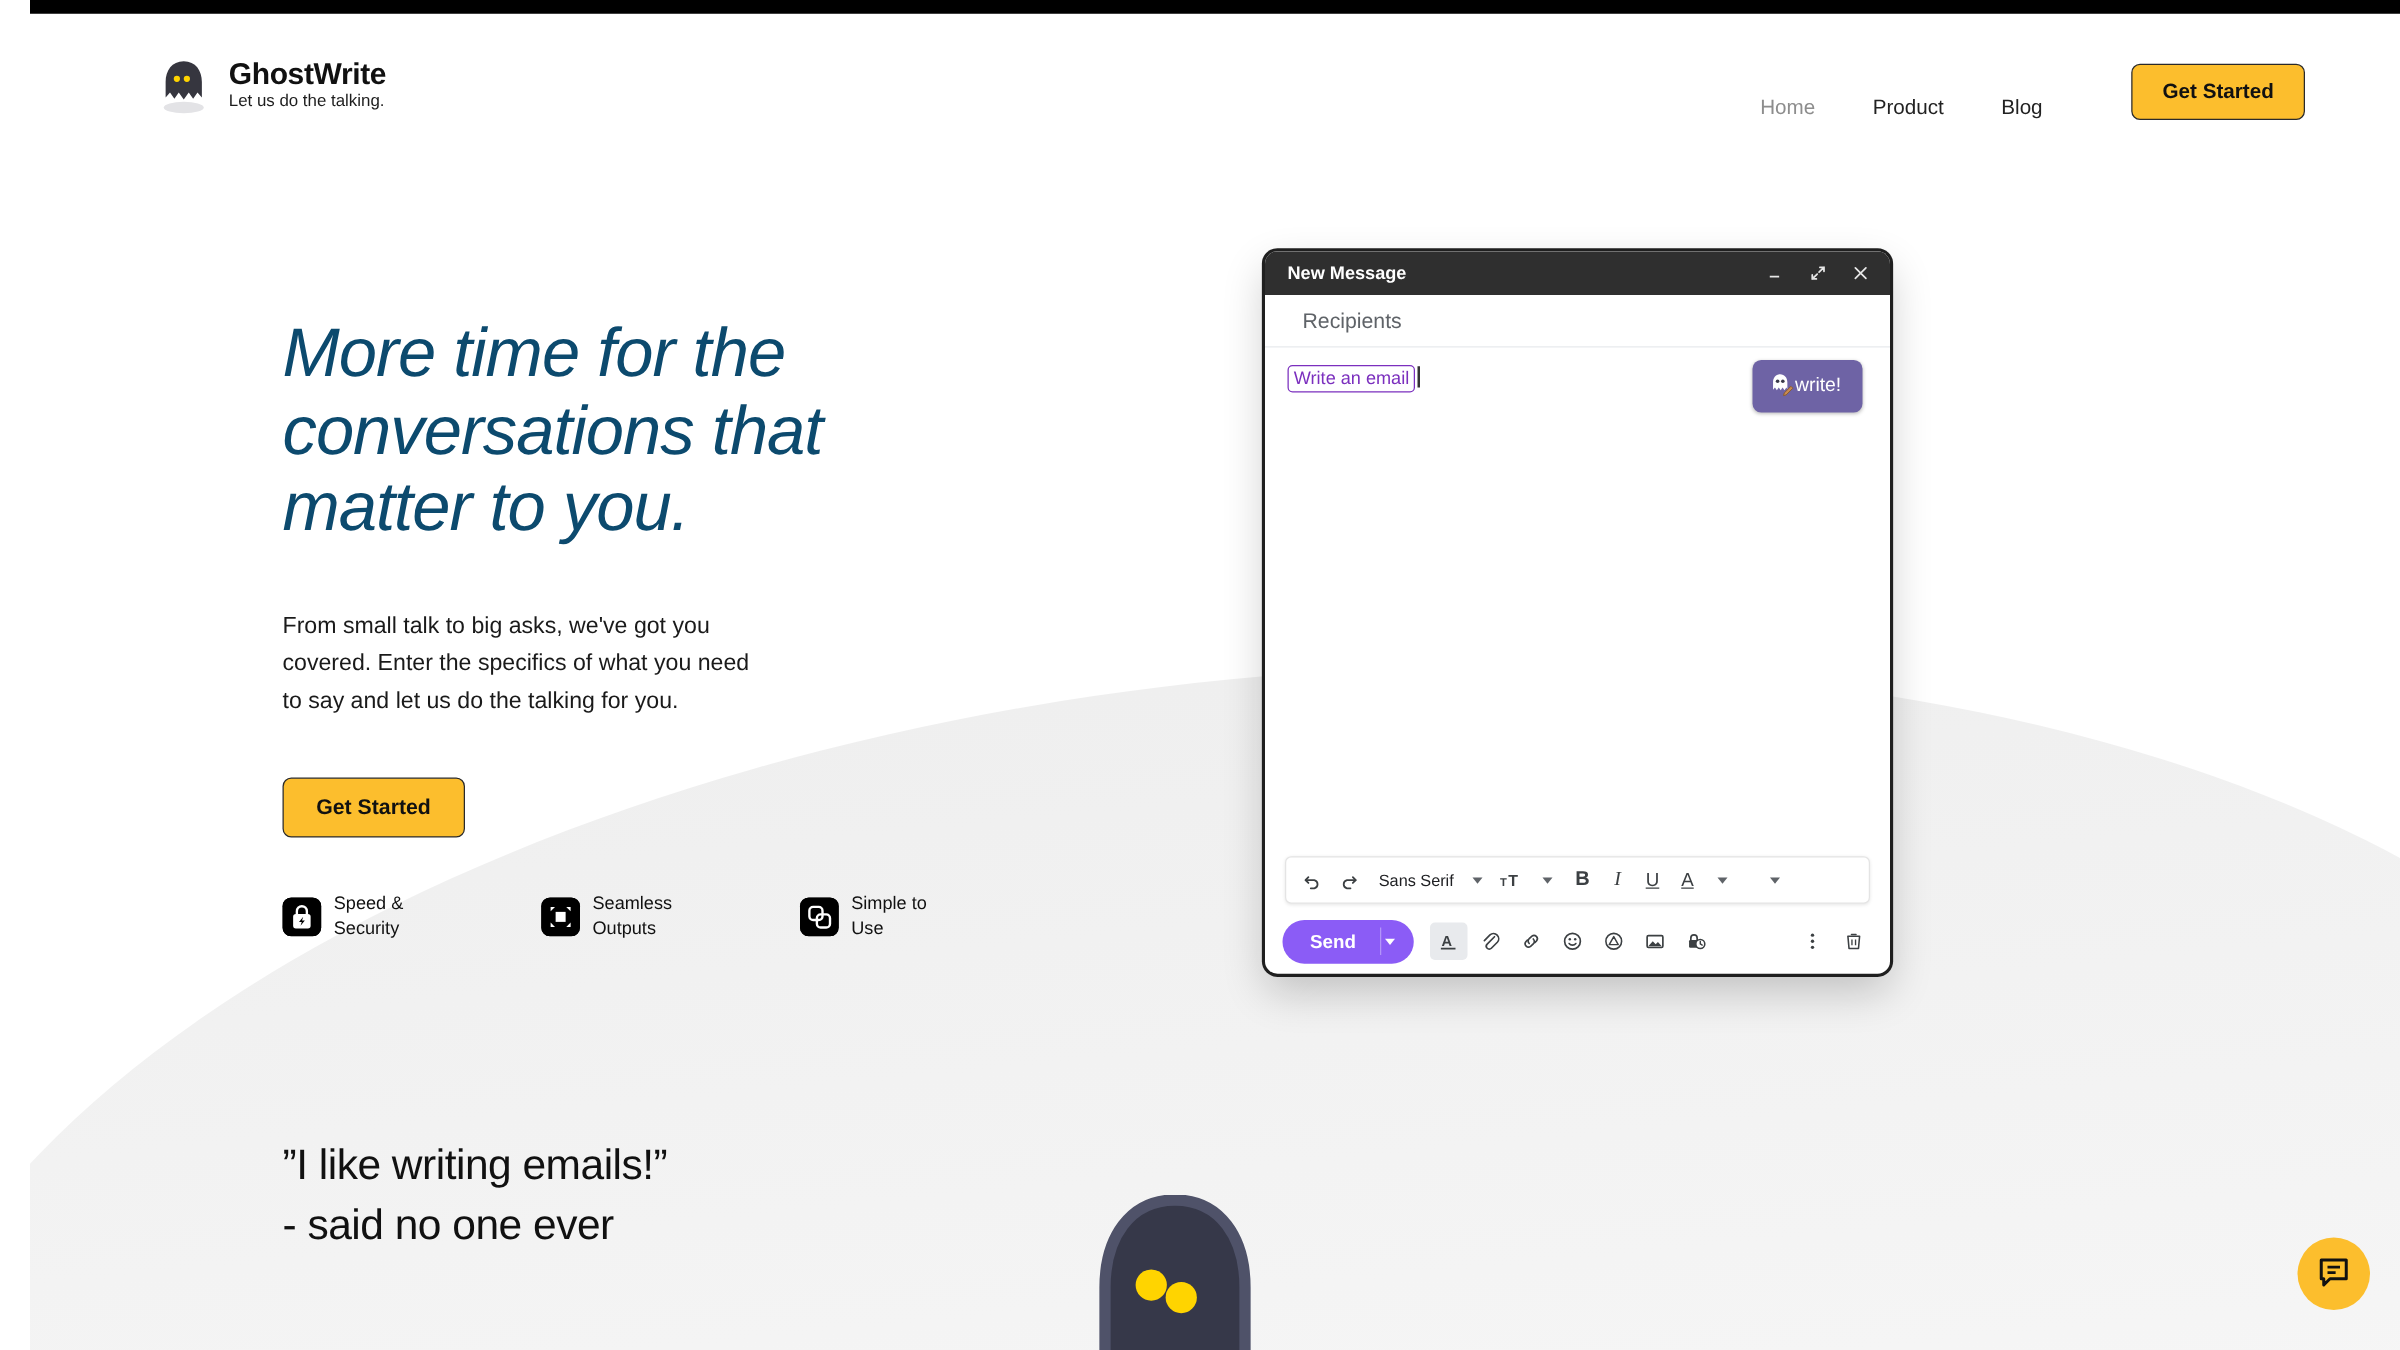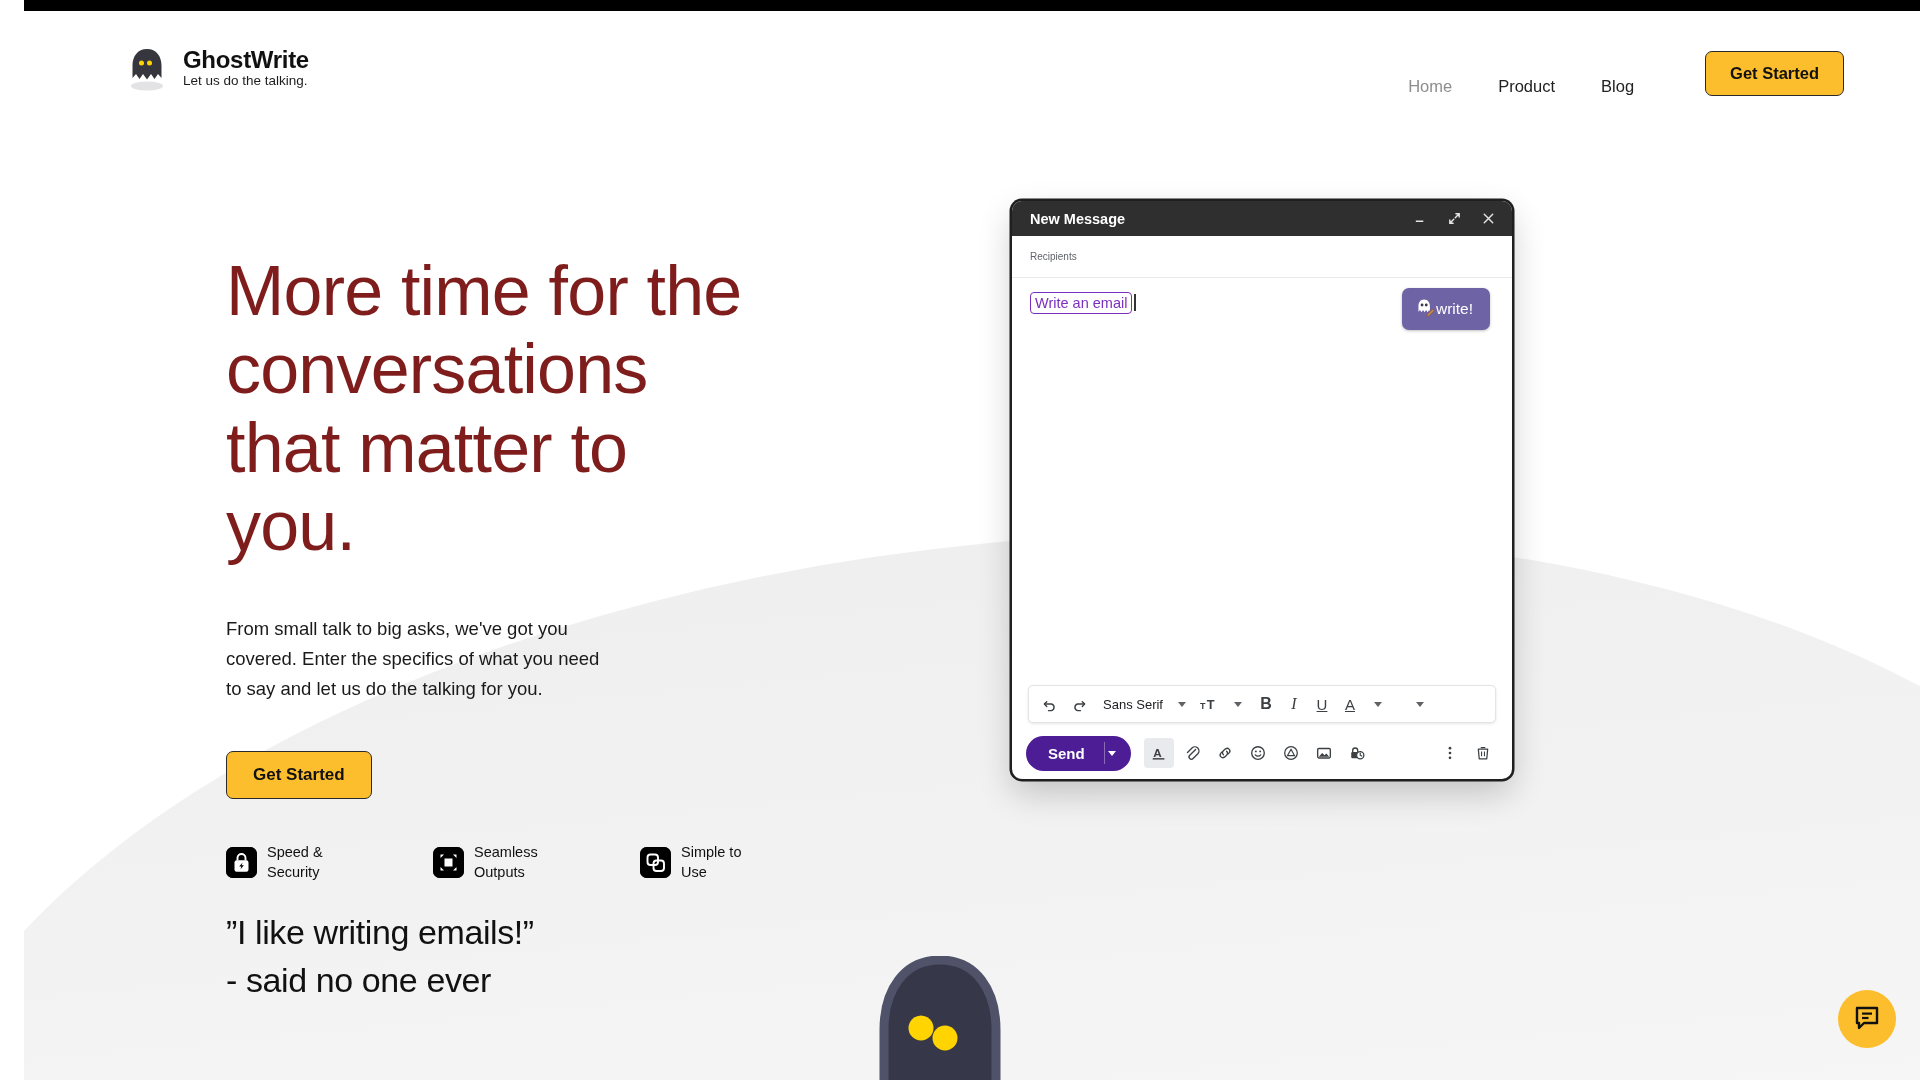--- a/index.html
+++ b/index.html
@@ -114,25 +114,26 @@
 
   
   .hero {
     position: absolute;
     left: 202px;
     top: 252px;
     width: 520px;
     z-index: 20;
   }
   .hero-title {
-    font-size: 70px;
+    font-size: 55px;
     line-height: 1.12;
     font-weight: normal;
-    color: #7f1d1d;
+    color: #0c4a6e;
     letter-spacing: -0.8px;
+    font-style: italic;
   }
   .hero-sub {
     margin-top: 48px;
     font-size: 18.5px;
     line-height: 1.63;
     color: #1a1a1a;
     width: 380px;
   }
   .hero-cta {
     margin-top: 47px;
@@ -250,23 +251,23 @@
     align-items: center;
     justify-content: center;
     cursor: pointer;
     color: #e6e6e6;
   }
 
   .field-row {
     height: 42px;
     display: flex;
     align-items: center;
-    padding: 0 18px;
+    padding: 0 30px;
     border-bottom: 1px solid #e8eaed;
-    font-size: 10px;
+    font-size: 17px;
     color: #5f6368;
     flex: none;
   }
 
   .body-area {
     flex: 1;
     position: relative;
     padding: 14px 18px 0 18px;
     min-height: 0;
   }
@@ -351,21 +352,21 @@
     height: 52px;
     display: flex;
     align-items: center;
     padding: 0 14px;
     gap: 3px;
     flex: none;
   }
   .send-btn {
     display: flex;
     align-items: center;
-    background: #4c1d95;
+    background: #8b5cf6;
     border-radius: 18px;
     height: 35px;
     cursor: pointer;
     margin-right: 10px;
     overflow: hidden;
   }
   .send-label {
     color: #ffffff;
     font-size: 15px;
     font-weight: bold;

